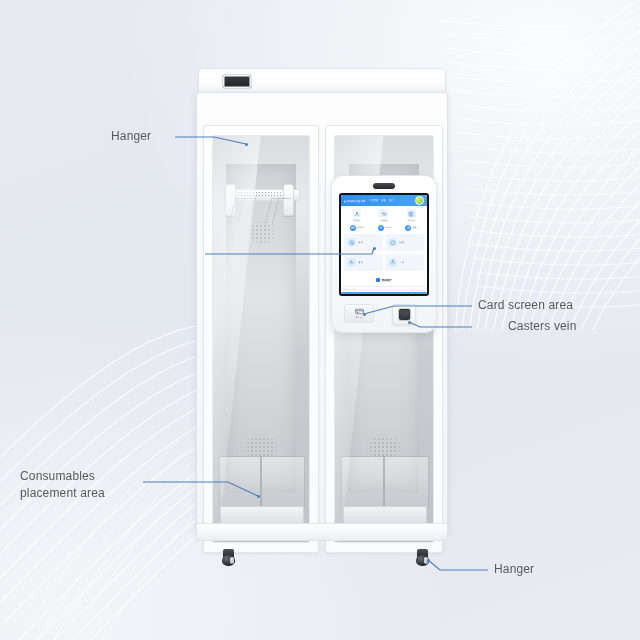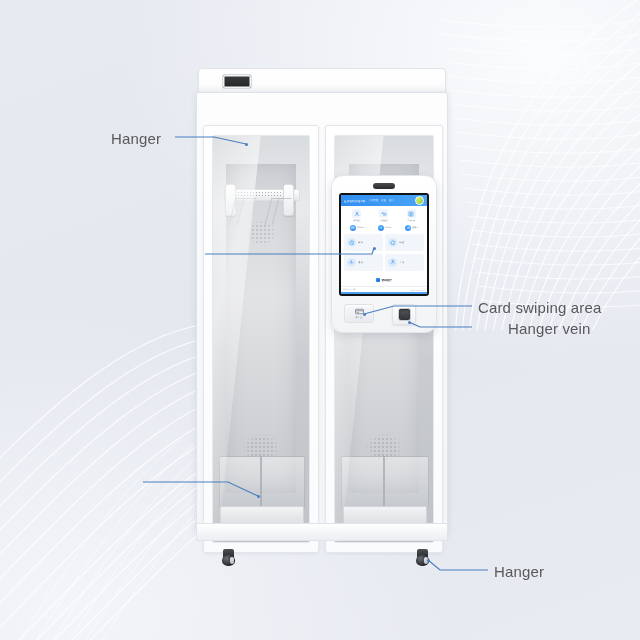--- a/index.html
+++ b/index.html
@@ -188,21 +188,21 @@
     background:linear-gradient(180deg,#4c4f54,#26282b);border-radius:2px 2px 1px 1px;}
   .caster .wheel{position:absolute;left:0;top:6px;width:13px;height:11px;
     background:radial-gradient(circle at 35% 32%,#6a6e74,#1d1f22 70%);
     border-radius:50% 50% 45% 45%;}
   .caster .sheen{position:absolute;left:8px;top:8px;width:4px;height:7px;
     background:linear-gradient(180deg,#ffffff,#d6d9dd);border-radius:2px;opacity:.85;}
   .caster.cl{left:222px;top:549px;}
   .caster.cr{left:416px;top:549px;}
 
   
-  .callout{position:absolute;font-size:15px;color:#58595b;
+  .callout{position:absolute;font-size:12px;color:#58595b;
     letter-spacing:.15px;line-height:1.42;white-space:nowrap;}
   .callout.multi{white-space:normal;}
   .lead{position:absolute;pointer-events:none;}
   .dot-end{position:absolute;width:3px;height:3px;border-radius:50%;background:#4a7fc1;}
 </style>
 </head>
 <body>
 
 <div id="stage">
 
@@ -527,20 +527,24 @@
   <span class="dot-end" style="left:244.5px;top:142.5px;"></span>
   <span class="dot-end" style="left:372.5px;top:246.5px;"></span>
   <span class="dot-end" style="left:256.5px;top:494.5px;"></span>
   <span class="dot-end" style="left:362.5px;top:312.5px;"></span>
   <span class="dot-end" style="left:407.5px;top:320.5px;"></span>
   <span class="dot-end" style="left:426.5px;top:558.5px;"></span>
 
   <div class="callout" style="left:111px;top:128px;">Hanger</div>
 
 
-
-  <div class="callout" style="left:478px;top:297px;">Card swiping area</div>
-
-  <div class="callout" style="left:508px;top:318px;">Hanger vein</div>
+  <div class="callout multi" style="left:20px;top:468px;width:180px;">
+    <div>Consumables</div>
+    <div>placement area</div>
+  </div>
+
+  <div class="callout" style="left:478px;top:297px;">Card screen area</div>
+
+  <div class="callout" style="left:508px;top:318px;">Casters vein</div>
 
   <div class="callout" style="left:494px;top:561px;">Hanger</div>
 
 </div>
 
 </body></html>

